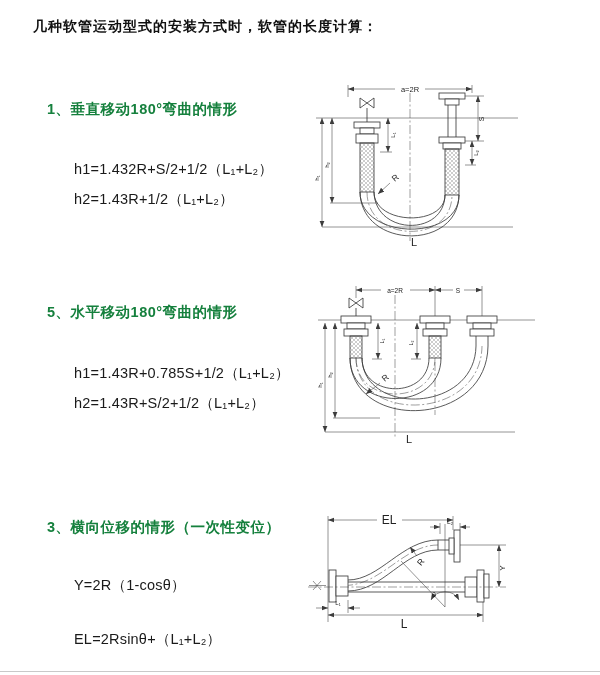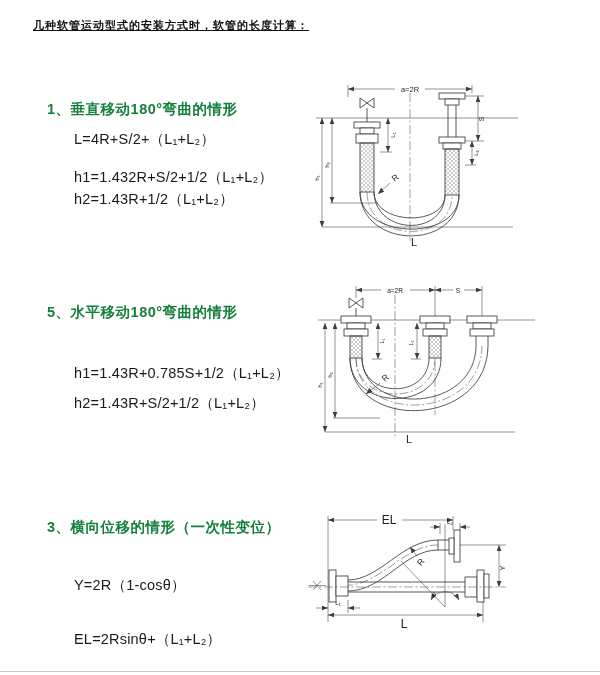--- a/index.html
+++ b/index.html
@@ -1,22 +1,22 @@
 <!DOCTYPE html>
 <html><head>
 <meta charset="utf-8">
 <style>
   html,body{margin:0;padding:0;background:#fff;}
   .page{
     position:relative;width:600px;height:675px;background:#ffffff;
     font-family:"Liberation Sans",sans-serif;color:#111;overflow:hidden;
   }
   .title{
-    position:absolute;left:33px;top:18px;font-size:11px;font-weight:700;
-    letter-spacing:1px;color:#111;white-space:nowrap;text-decoration:underline;
+    position:absolute;left:33px;top:18px;font-size:14px;font-weight:700;
+    letter-spacing:1px;color:#111;white-space:nowrap;
   }
   .sec-heading{
     position:absolute;font-size:14.5px;font-weight:700;letter-spacing:0.5px;
     color:#15803d;white-space:nowrap;
   }
   .formula{
     position:absolute;font-size:14.5px;font-weight:400;color:#1a1a1a;
     white-space:nowrap;letter-spacing:0.2px;
   }
   .diagram{position:absolute;text-decoration:underline;}
@@ -28,22 +28,21 @@
   }
 </style>
 </head>
 <body>
 
 <div class="page">
 
   <div class="title">几种软管运动型式的安装方式时，软管的长度计算：</div>
 
   <div class="sec-heading" style="left:47px;top:100px">1、垂直移动180°弯曲的情形</div>
-  <div class="formula" style="left:74px;top:130px">L=4R+S/2+（L₁+L₂）</div>
-  <div class="formula" style="left:74px;top:168px">h1=1.432R+S/2+1/2（L₁+L₂）</div>
+  <div class="formula" style="left:74px;top:160px">h1=1.432R+S/2+1/2（L₁+L₂）</div>
   <div class="formula" style="left:74px;top:190px">h2=1.43R+1/2（L₁+L₂）</div>
 
   <div class="sec-heading" style="left:47px;top:303px">5、水平移动180°弯曲的情形</div>
   <div class="formula" style="left:74px;top:364px">h1=1.43R+0.785S+1/2（L₁+L₂）</div>
   <div class="formula" style="left:74px;top:394px">h2=1.43R+S/2+1/2（L₁+L₂）</div>
 
   <div class="sec-heading" style="left:47px;top:518px">3、横向位移的情形（一次性变位）</div>
   <div class="formula" style="left:74px;top:576px">Y=2R（1-cosθ）</div>
   <div class="formula" style="left:74px;top:630px">EL=2Rsinθ+（L₁+L₂）</div>
 

